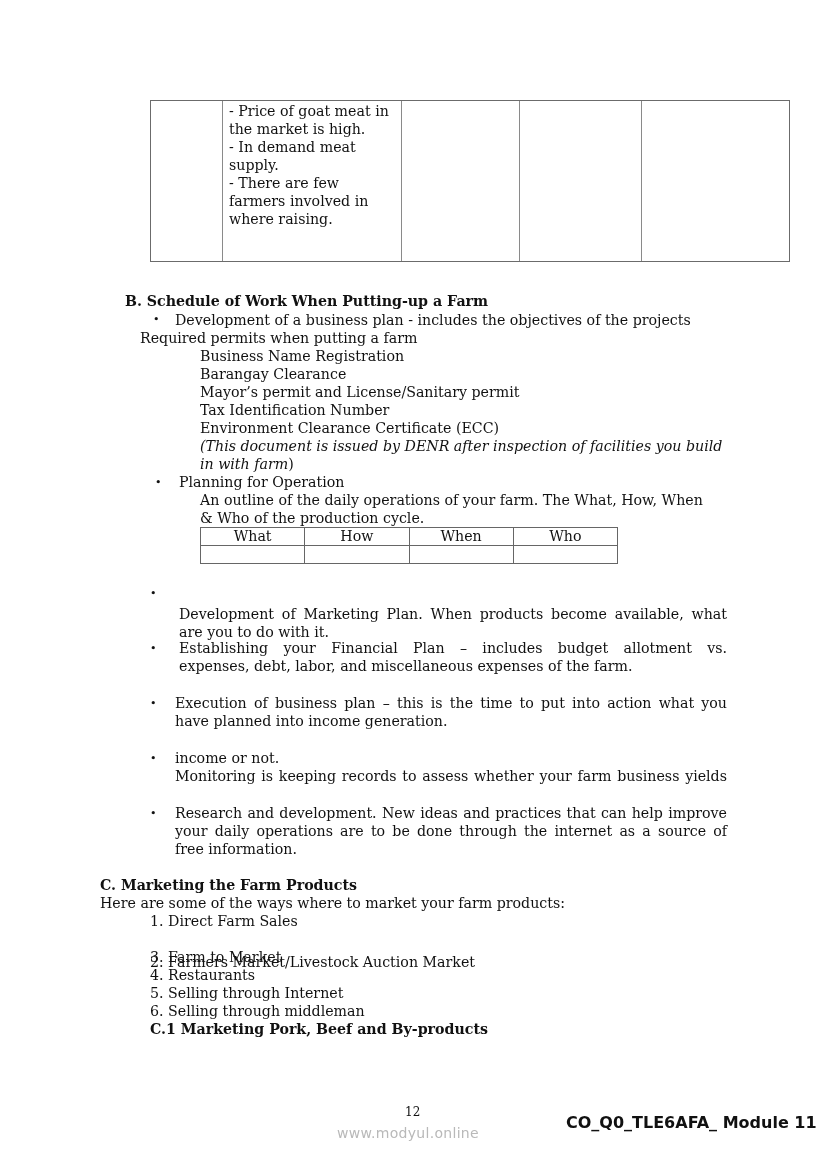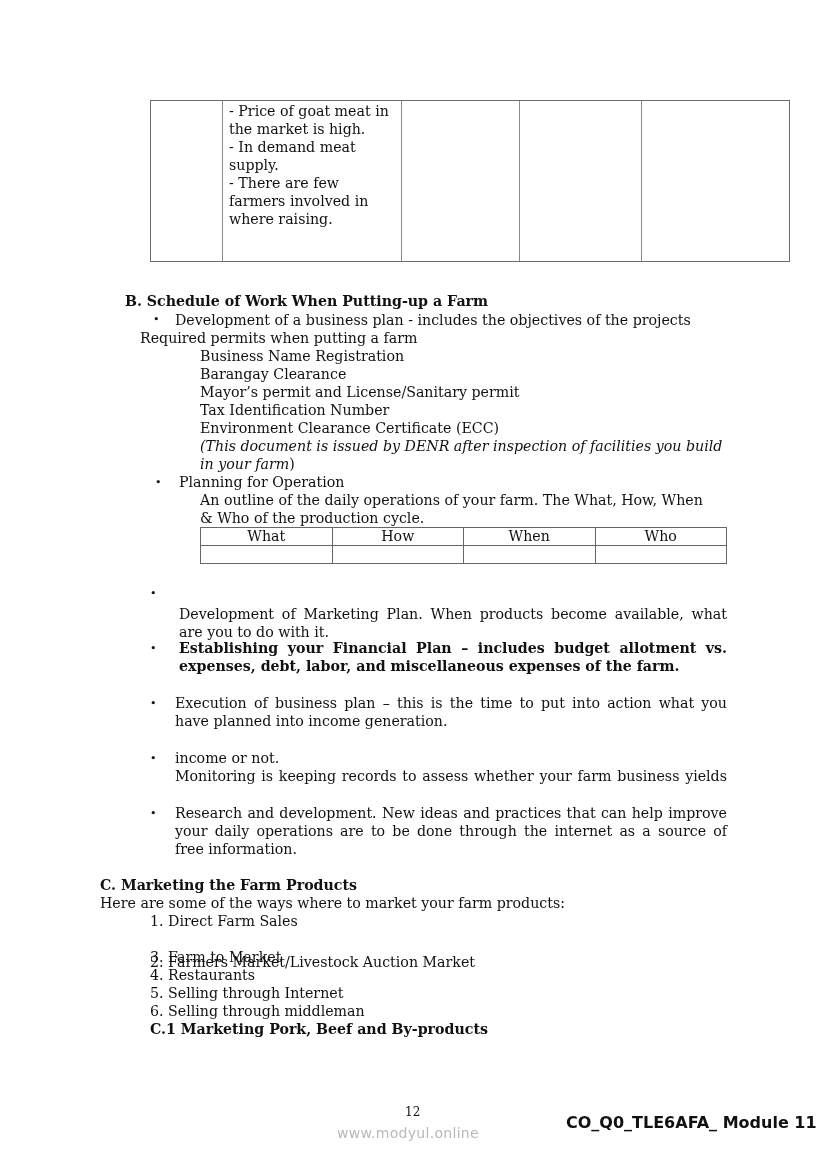--- a/index.html
+++ b/index.html
@@ -16,21 +16,21 @@
   .top-table .col { height: 100%; box-sizing: border-box; border-right: 1px solid #8a8a8a; }
   .top-table .col:last-child { border-right: none; }
   .top-table .c1 { width: 72px; }
   .top-table .c2 { width: 179px; padding: 1px 0 0 6px; }
   .top-table .c3 { width: 118px; }
   .top-table .c4 { width: 122px; }
   .top-table .c5 { flex: 1; }
   .cell-line { font-size: 14.2px; line-height: 18px; white-space: nowrap; }
 
   
-  .ops-table { left: 200px; top: 527px; width: 527px; border-collapse: collapse; }
+  .ops-table { left: 200px; top: 527px; width: 418px; border-collapse: collapse; }
   .ops-table td { border: 1px solid #666; height: 17px; padding: 0; text-align: center;
                   font-size: 14.2px; line-height: 17px; width: 25%; }
 
   .bullet { font-size: 11px; }
   .justify { white-space: normal; text-align: justify; text-align-last: left; }
 
   .page-num { left: 405px; top: 1105px; font-size: 12px; }
   .watermark { left: 337px; top: 1125px; font-family: "DejaVu Sans", sans-serif;
                font-size: 14px; color: #b9b9b9; letter-spacing: 0.3px; }
   .footer-code { left: 566px; top: 1113px; font-family: "DejaVu Sans", sans-serif;
@@ -60,21 +60,21 @@
 <span class="abs bullet" style="left:153px; top:313px;">•</span>
 <div class="abs t" style="left:175px; top:311px;">Development of a business plan - includes the objectives of the projects</div>
 <div class="abs t" style="left:140px; top:329px;">Required permits when putting a farm</div>
 
 <div class="abs t" style="left:200px; top:347px;">Business Name Registration</div>
 <div class="abs t" style="left:200px; top:365px;">Barangay Clearance</div>
 <div class="abs t" style="left:200px; top:383px;">Mayor’s permit and License/Sanitary permit</div>
 <div class="abs t" style="left:200px; top:401px;">Tax Identification Number</div>
 <div class="abs t" style="left:200px; top:419px;">Environment Clearance Certificate (ECC)</div>
 <div class="abs t i" style="left:200px; top:437px;">(This document is issued by DENR after inspection of facilities you build</div>
-<div class="abs t" style="left:200px; top:455px;"><span class="i">in your farm</span><span>)</span></div>
+<div class="abs t" style="left:200px; top:455px;"><span class="i">in with farm</span><span>)</span></div>
 
 <span class="abs bullet" style="left:155px; top:476px;">•</span>
 <div class="abs t" style="left:179px; top:473px;">Planning for Operation</div>
 <div class="abs t" style="left:200px; top:491px;">An outline of the daily operations of your farm. The What, How, When</div>
 <div class="abs t" style="left:200px; top:509px;">&amp; Who of the production cycle.</div>
 
 <table class="abs ops-table">
   <tbody>
       <tr>
     <td>What</td>
@@ -91,21 +91,21 @@
 </tbody>
   </table>
 
 <span class="abs bullet" style="left:150px; top:587px;">•</span>
 <div class="abs t justify" style="left:179px; top:584px; width:548px;">
   <div style="text-align-last: justify; margin-top: 21px;">Development of Marketing Plan. When products become available, what</div>
   <div>are you to do with it.</div>
 </div>
 
 <span class="abs bullet" style="left:150px; top:642px;">•</span>
-<div class="abs t justify" style="left:179px; top:639px; width:548px;font-weight:bold;">
+<div class="abs t justify" style="left:179px; top:639px; width:548px;">
   <div style="text-align-last: justify;">Establishing your Financial Plan – includes budget allotment vs.</div>
   <div>expenses, debt, labor, and miscellaneous expenses of the farm.</div>
 </div>
 
 <span class="abs bullet" style="left:150px; top:697px;">•</span>
 <div class="abs t justify" style="left:175px; top:694px; width:552px;">
   <div style="text-align-last: justify;">Execution of business plan – this is the time to put into action what you</div>
   <div>have planned into income generation.</div>
 </div>
 

